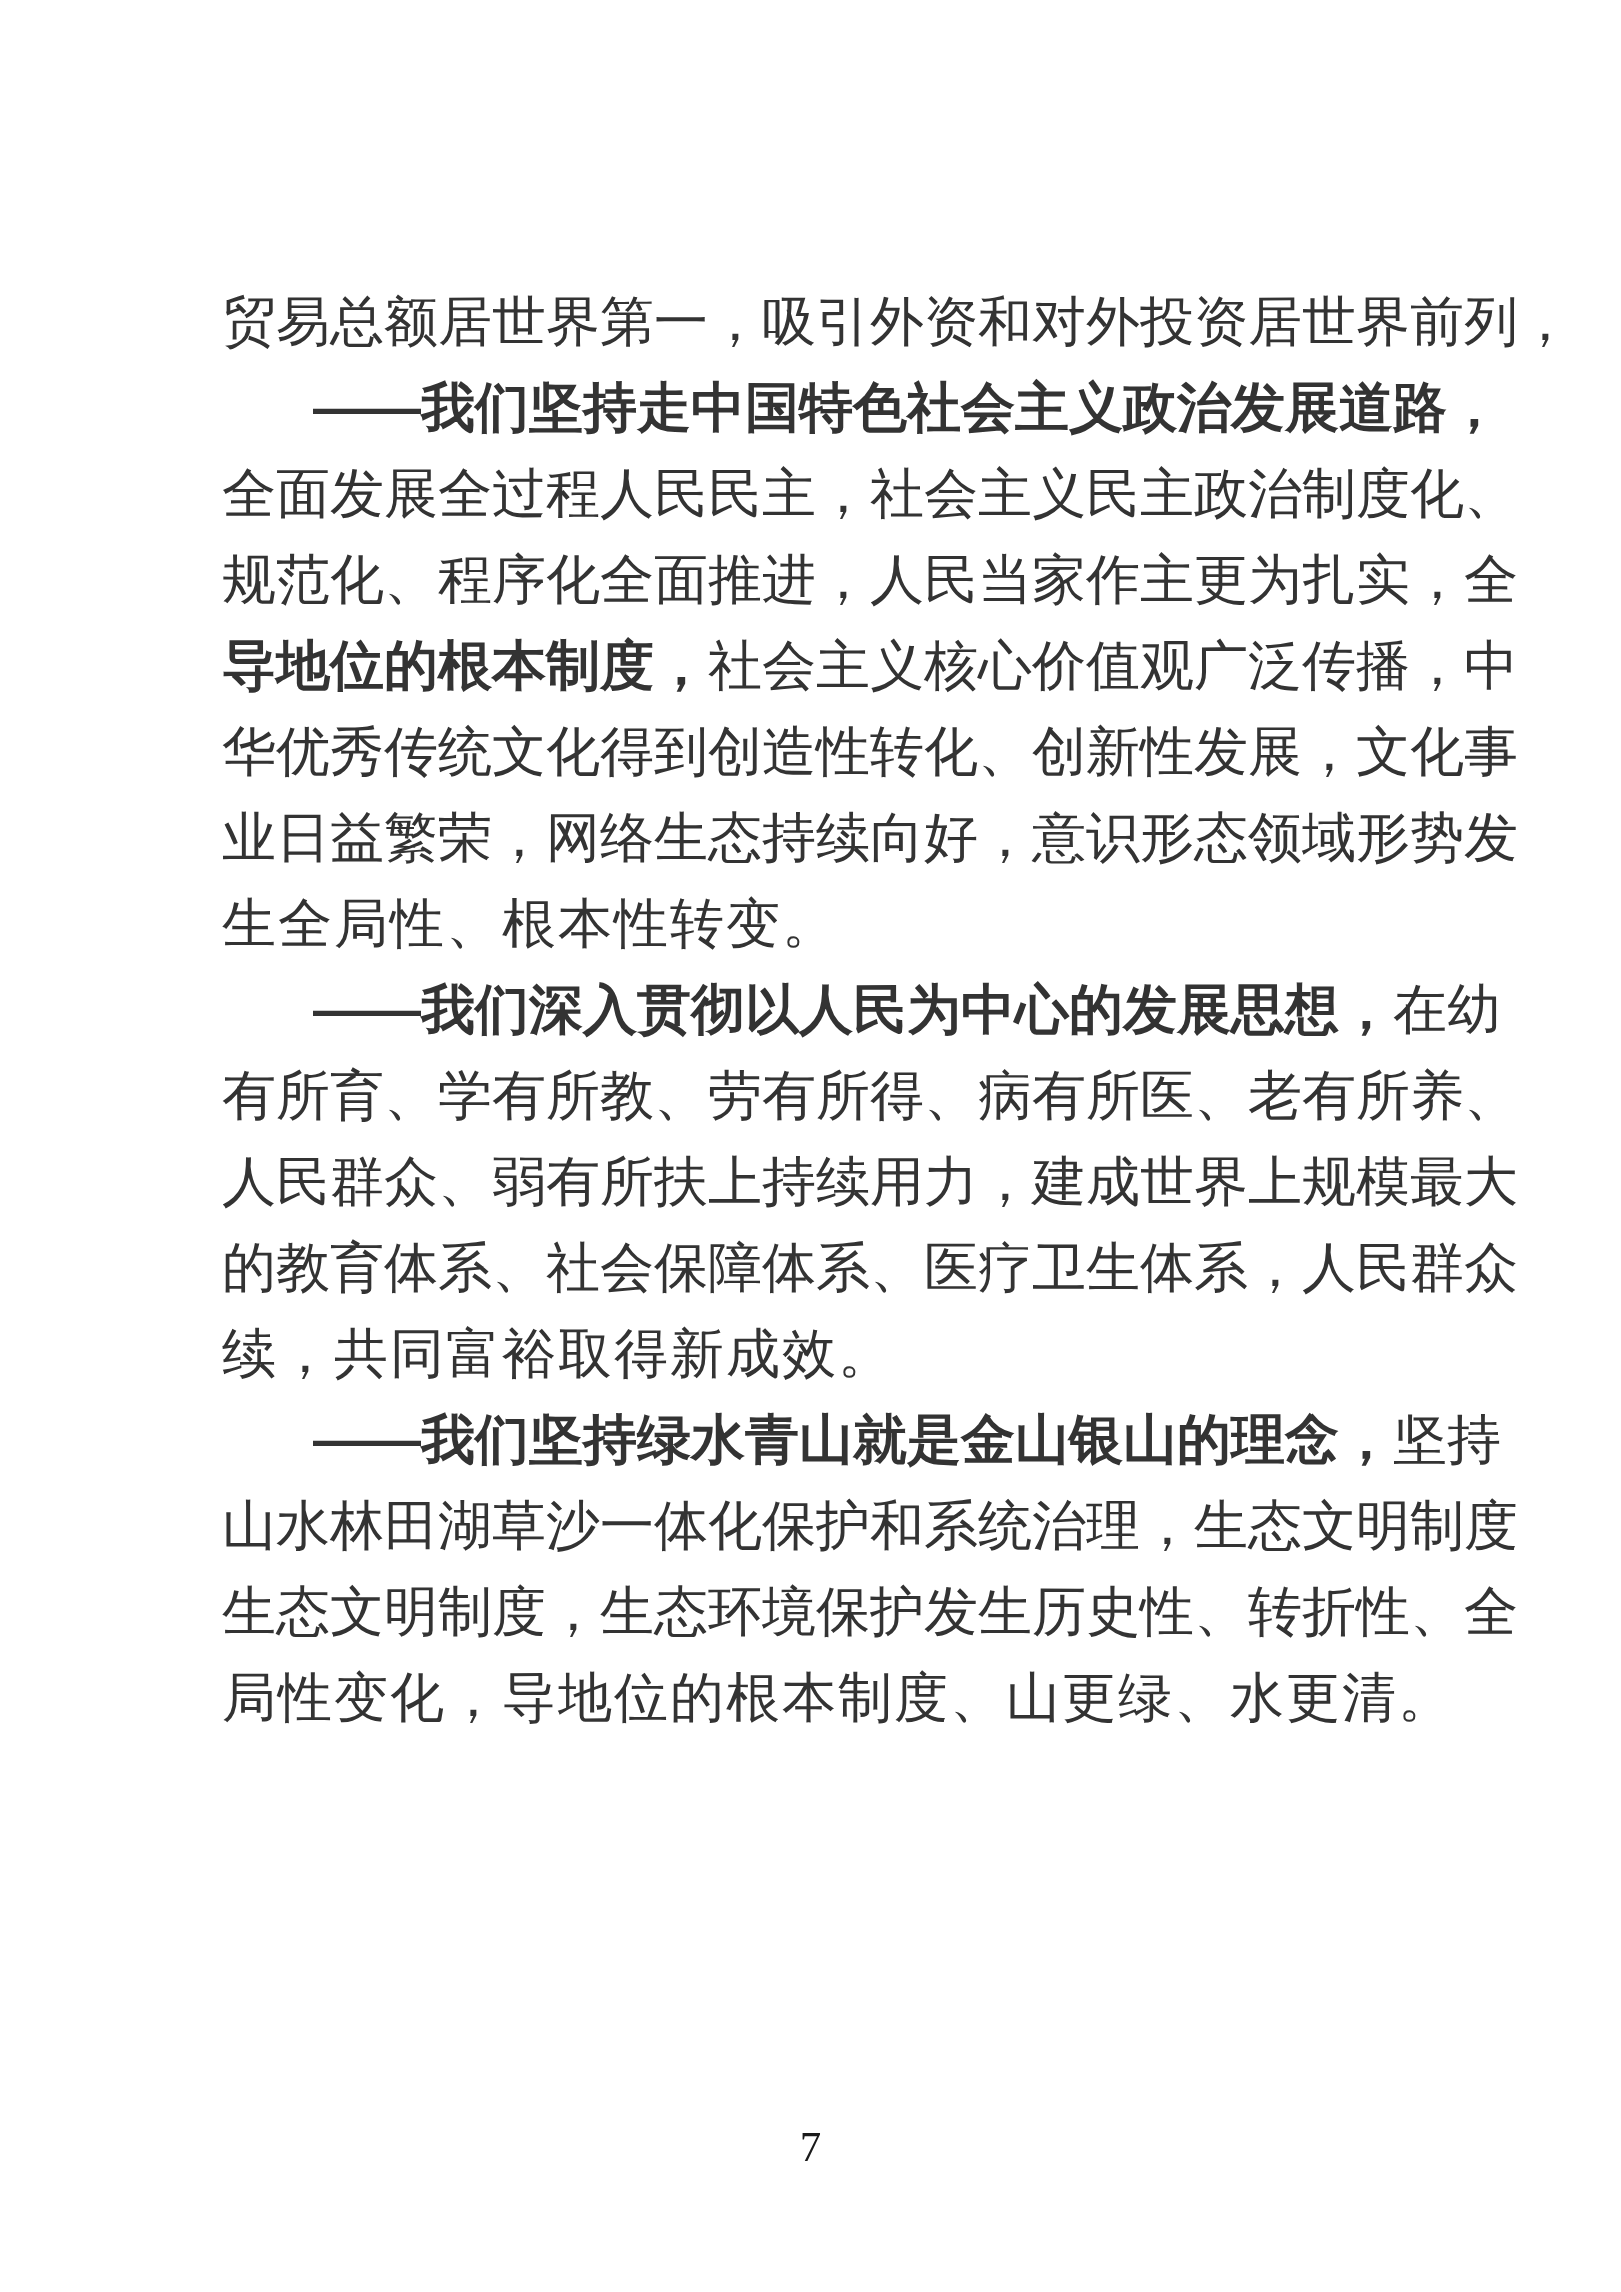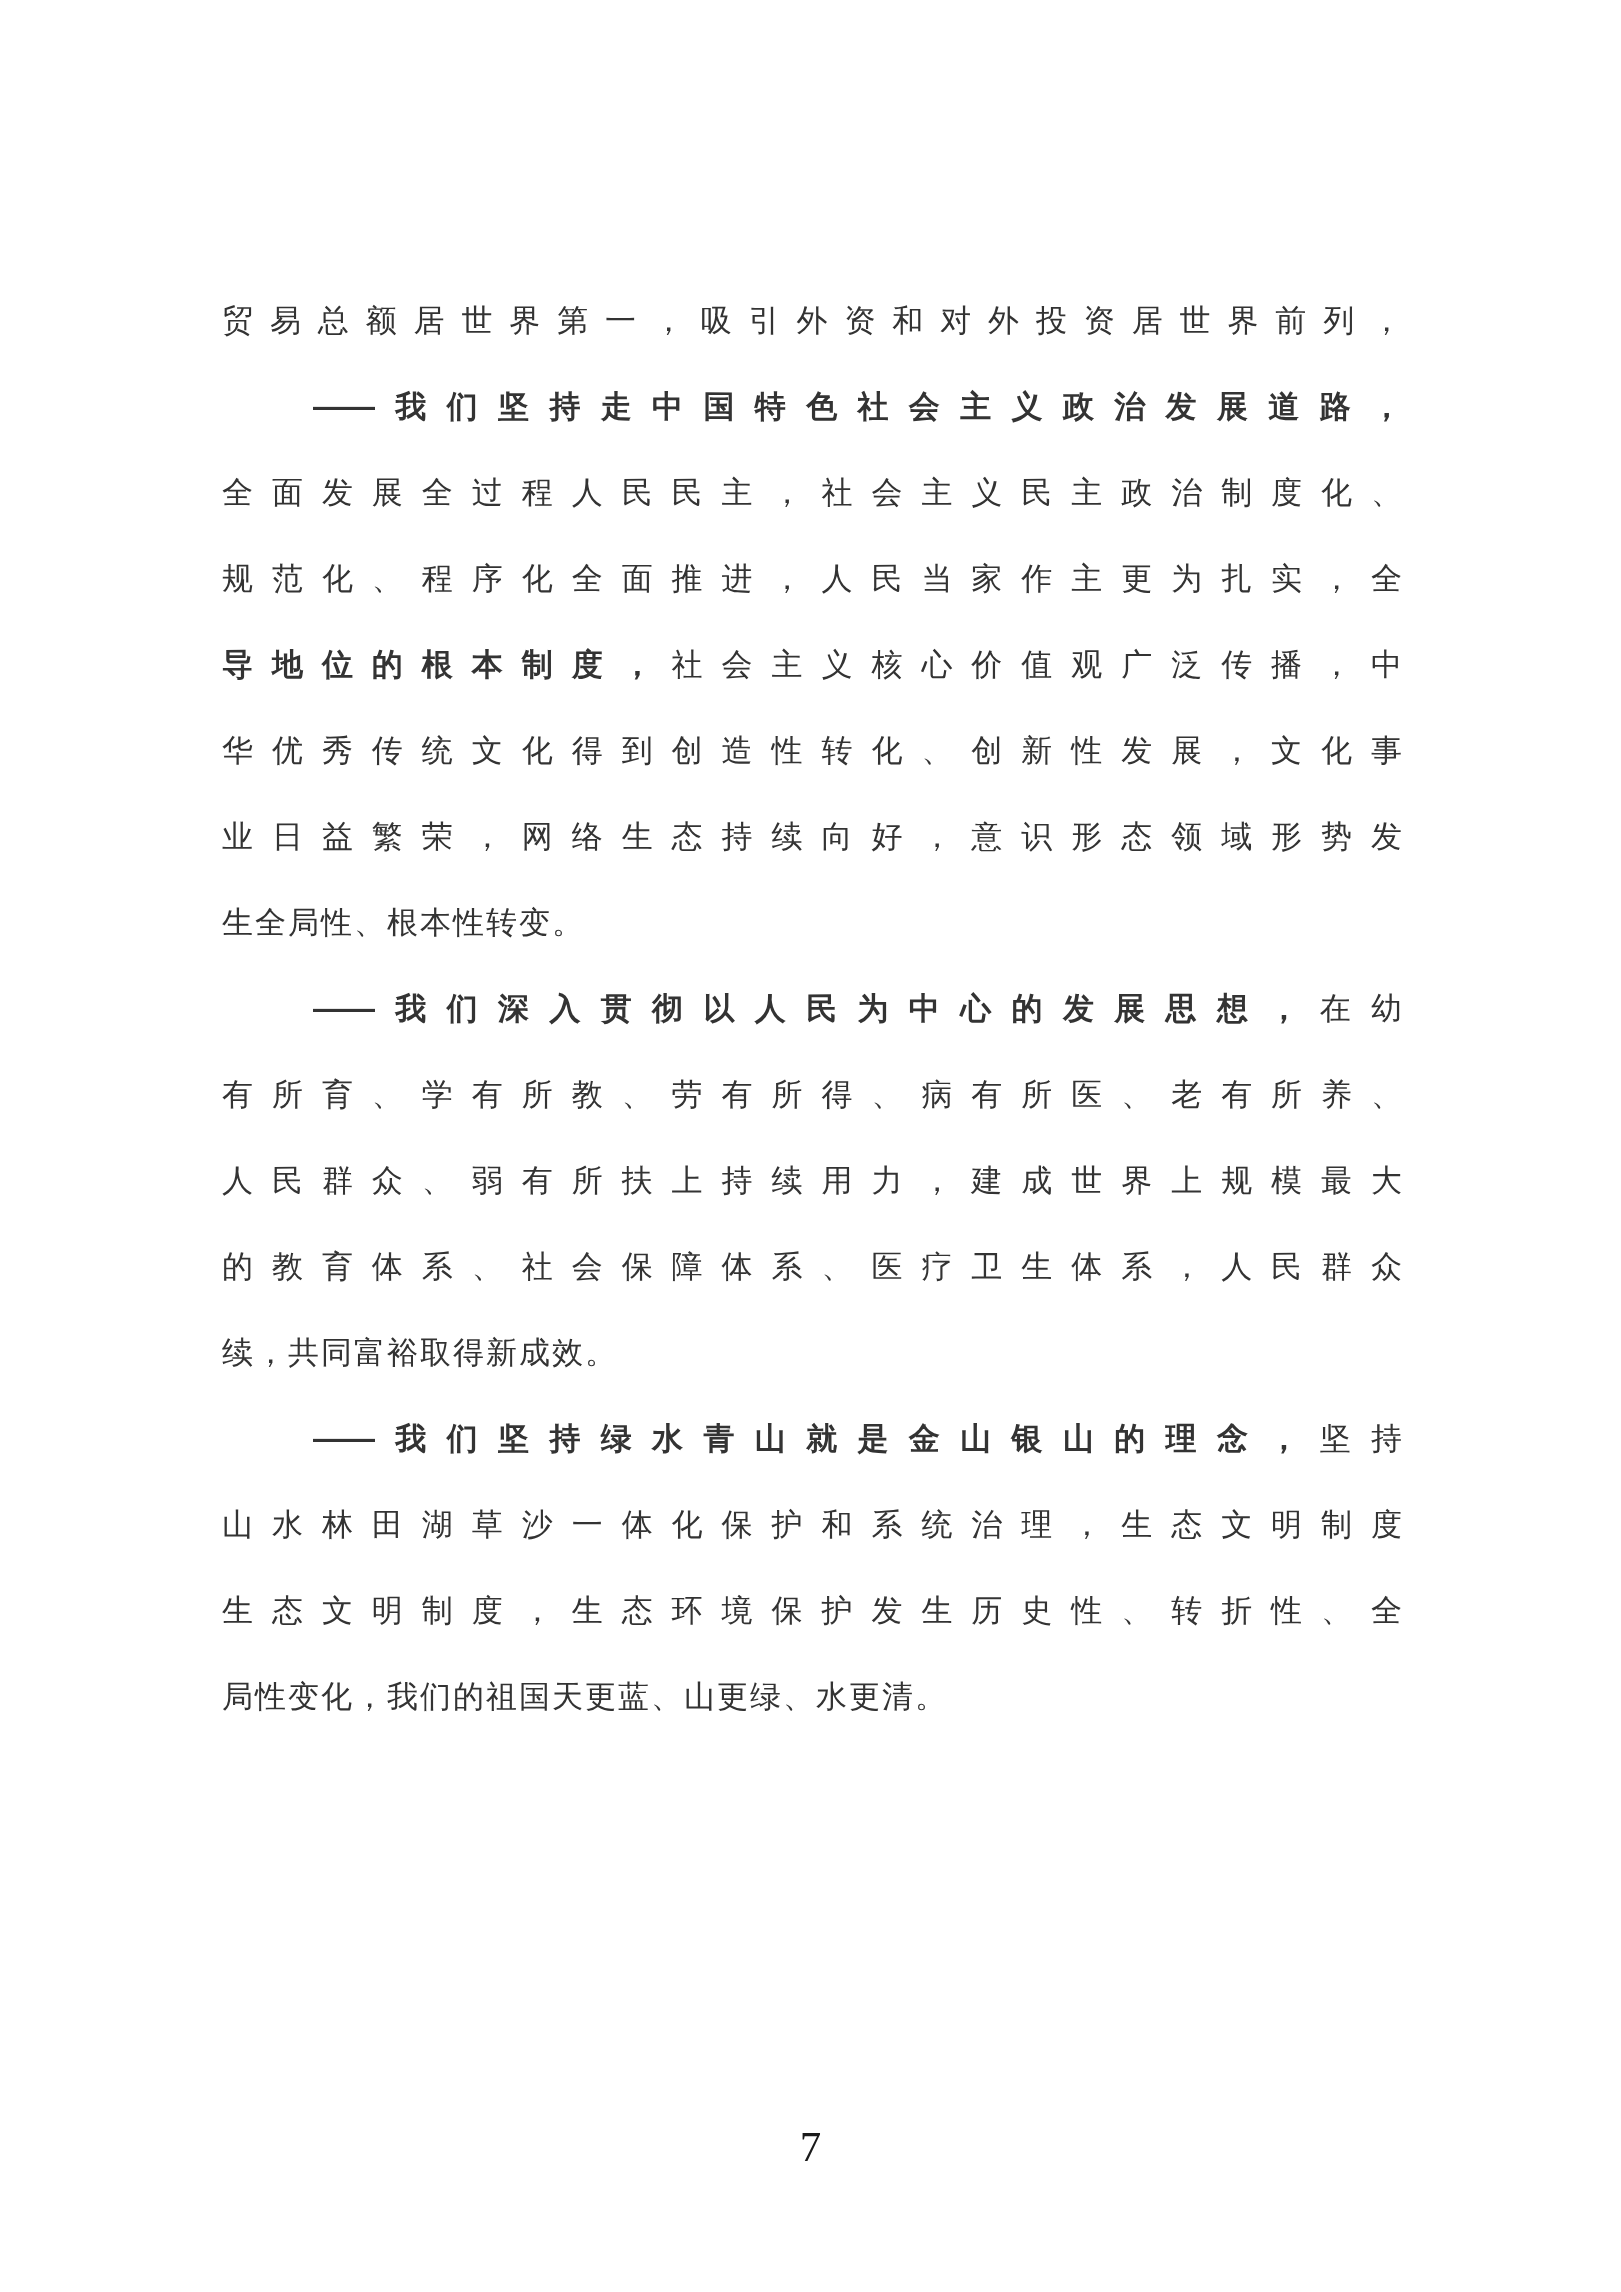--- a/index.html
+++ b/index.html
@@ -20,21 +20,21 @@
     left: 0; top: 0;
     width: 1621px;
     height: 2293px;
     background: #ffffff;
   }
   .textblock {
     position: absolute;
     left: 222px;
     top: 278px;
     width: 1180px;
-    font-size: 31px;
+    font-size: 54px;
     color: #333333;
   }
   .line {
     height: 86px;
     line-height: 86px;
     text-align: justify;
     text-align-last: justify;
     text-justify: inter-character;
     white-space: nowrap;
   }
@@ -77,17 +77,17 @@
     <div class="line"><span class="b"></span><span>业日益繁荣，网络生态持续向好，意识形态领域形势发</span></div>
     <div class="line pend"><span class="b"></span><span>生全局性、根本性转变。</span></div>
     <div class="line indent"><span class="b">——我们深入贯彻以人民为中心的发展思想，</span><span>在幼</span></div>
     <div class="line"><span class="b"></span><span>有所育、学有所教、劳有所得、病有所医、老有所养、</span></div>
     <div class="line"><span class="b"></span><span>人民群众、弱有所扶上持续用力，建成世界上规模最大</span></div>
     <div class="line"><span class="b"></span><span>的教育体系、社会保障体系、医疗卫生体系，人民群众</span></div>
     <div class="line pend"><span class="b"></span><span>续，共同富裕取得新成效。</span></div>
     <div class="line indent"><span class="b">——我们坚持绿水青山就是金山银山的理念，</span><span>坚持</span></div>
     <div class="line"><span class="b"></span><span>山水林田湖草沙一体化保护和系统治理，生态文明制度</span></div>
     <div class="line"><span class="b"></span><span>生态文明制度，生态环境保护发生历史性、转折性、全</span></div>
-    <div class="line pend"><span class="b"></span><span>局性变化，我们的祖国天更蓝、山更绿、水更清。</span></div>
+    <div class="line pend"><span class="b"></span><span>局性变化，导地位的根本制度、山更绿、水更清。</span></div>
   </div>
   <div class="pagenum">7</div>
 </div>
 
 
 </body></html>

